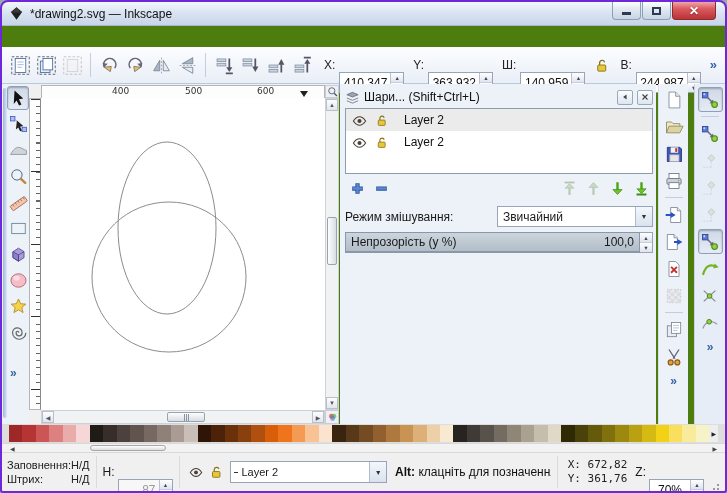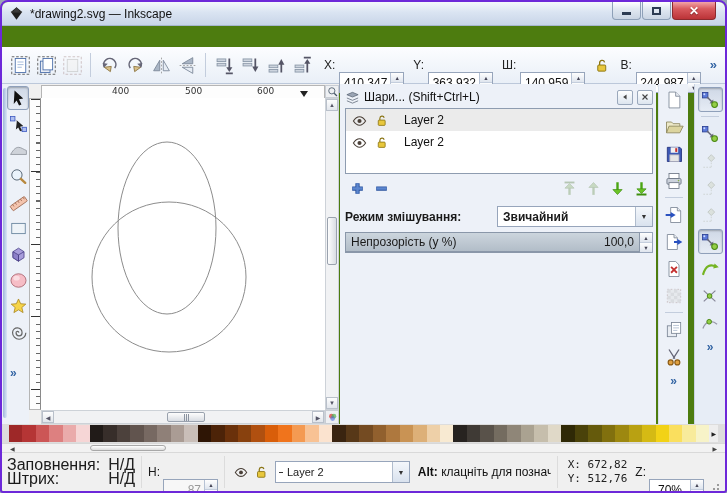--- a/index.html
+++ b/index.html
@@ -96,21 +96,21 @@
   .layer-row{height:22px;display:flex;align-items:center;padding-left:6px;}
   .layer-row.sel{background:#ebebeb;}
   .layer-row svg{display:block;}
   .l-eye{width:15px;height:15px;}
   .l-lock{width:13px;height:13px;margin-left:8px;}
   .l-name{margin-left:16px;font-size:12px;color:#111;}
   .panel-btns{height:26px;display:flex;align-items:center;margin-top:3px;}
   .pbtn{width:24px;height:22px;display:flex;align-items:center;justify-content:center;border-radius:3px;}
   .pbtn svg{width:17px;height:17px;}
   .panel-btns .spacer{flex:1;}
-  .blend-row{height:25px;display:flex;align-items:center;margin-top:1px;font-weight:bold;}
+  .blend-row{height:25px;display:flex;align-items:center;margin-top:1px;}
   .blend-label{width:152px;}
   .combo{flex:1;height:21px;border:1px solid #97a5bb;background:#fff;display:flex;align-items:stretch;}
   .combo .ctxt{flex:1;display:flex;align-items:center;padding-left:5px;}
   .combo .cbtn{width:17px;background:linear-gradient(#f4f7fb,#d9e2ee);border-left:1px solid #b0bccd;
     display:flex;align-items:center;justify-content:center;font-size:7px;color:#333;}
   .opacity-row{margin-top:3px;display:flex;height:21px;}
   .op-slider{flex:1;border:1px solid #8a97a9;border-bottom-width:2px;
     background:linear-gradient(#ccd5dd,#b2bdc8);display:flex;align-items:center;padding:0 5px;}
   .op-slider .ol{flex:1;}
   
@@ -125,21 +125,21 @@
   #palette{position:absolute;left:0;right:0;top:422px;height:19px;display:flex;padding:1px 7px 1px 7px;background:#ddd;}
   .sw{flex:1;}
   .pal-end{width:9px;background:#eee;display:flex;align-items:center;justify-content:center;font-size:6px;color:#222;}
   #palscroll{position:absolute;left:0;right:0;top:441px;height:9px;background:#f2f2f2;border-top:1px solid #d8d8d8;}
   .pal-thumb{position:absolute;left:88px;top:1px;width:76px;height:6px;
     background:linear-gradient(#fff,#dcdcdc);border:1px solid #a8a8a8;border-radius:3px;}
   .pal-arrow{position:absolute;top:1px;font-size:6px;color:#444;}
   
   #status{position:absolute;left:0;right:0;top:450px;height:39px;background:#f0f0f0;
     border-top:1px solid #d9d9d9;display:flex;align-items:center;padding:0 5px;}
-  .fs-block{display:grid;grid-template-columns:auto auto;column-gap:8px;font-size:16px;line-height:14px;}
+  .fs-block{display:grid;grid-template-columns:auto auto;column-gap:0;font-size:11px;line-height:14px;}
   .fs-block .v{color:#222;}
   .ssep{width:1px;align-self:stretch;background:#dcdcdc;margin:3px 6px;}
   .h-spin input{width:40px;color:#999;background:#f7f7f7;}
   .mini-icon svg{width:14px;height:14px;display:block;}
   .mini-icon{margin:0 3px;}
   .layer-combo{width:66px;height:22px;margin-left:4px;}
   .layer-combo .ctxt{font-size:11px;padding-left:3px;gap:2px;}
   .dashpre{display:inline-block;width:4px;height:1px;background:#333;margin-right:2px;}
   .hint{flex:1;padding-left:8px;font-size:12px;color:#111;white-space:nowrap;overflow:hidden;}
   .xy-block{font-family:"DejaVu Sans Mono",monospace;font-size:11px;line-height:14px;color:#222;white-space:pre;margin:0 4px;}
@@ -852,21 +852,21 @@
     <div class="combo layer-combo">
       <span class="ctxt">
           <i class="dashpre"></i>
           <span>Layer 2</span>
         </span>
       <span class="cbtn">▼</span>
     </div>
     <div class="hint"><b>Alt:</b><span> клацніть для позначення; прокручування</span></div>
     <div class="ssep"></div>
     <div class="xy-block"><span>X:</span> <span>672,82</span>
-<span>Y:</span> <span>512,76</span></div>
+<span>Y:</span> <span>361,76</span></div>
     <span style="margin:0 3px 0 4px;">Z:</span>
     <div class="spinbox z-spin">
       <input value="70%" style="">
       <span class="spin">
           <b>▲</b>
           <b>▼</b>
         </span>
     </div>
     <div class="grip">
         <i></i>

